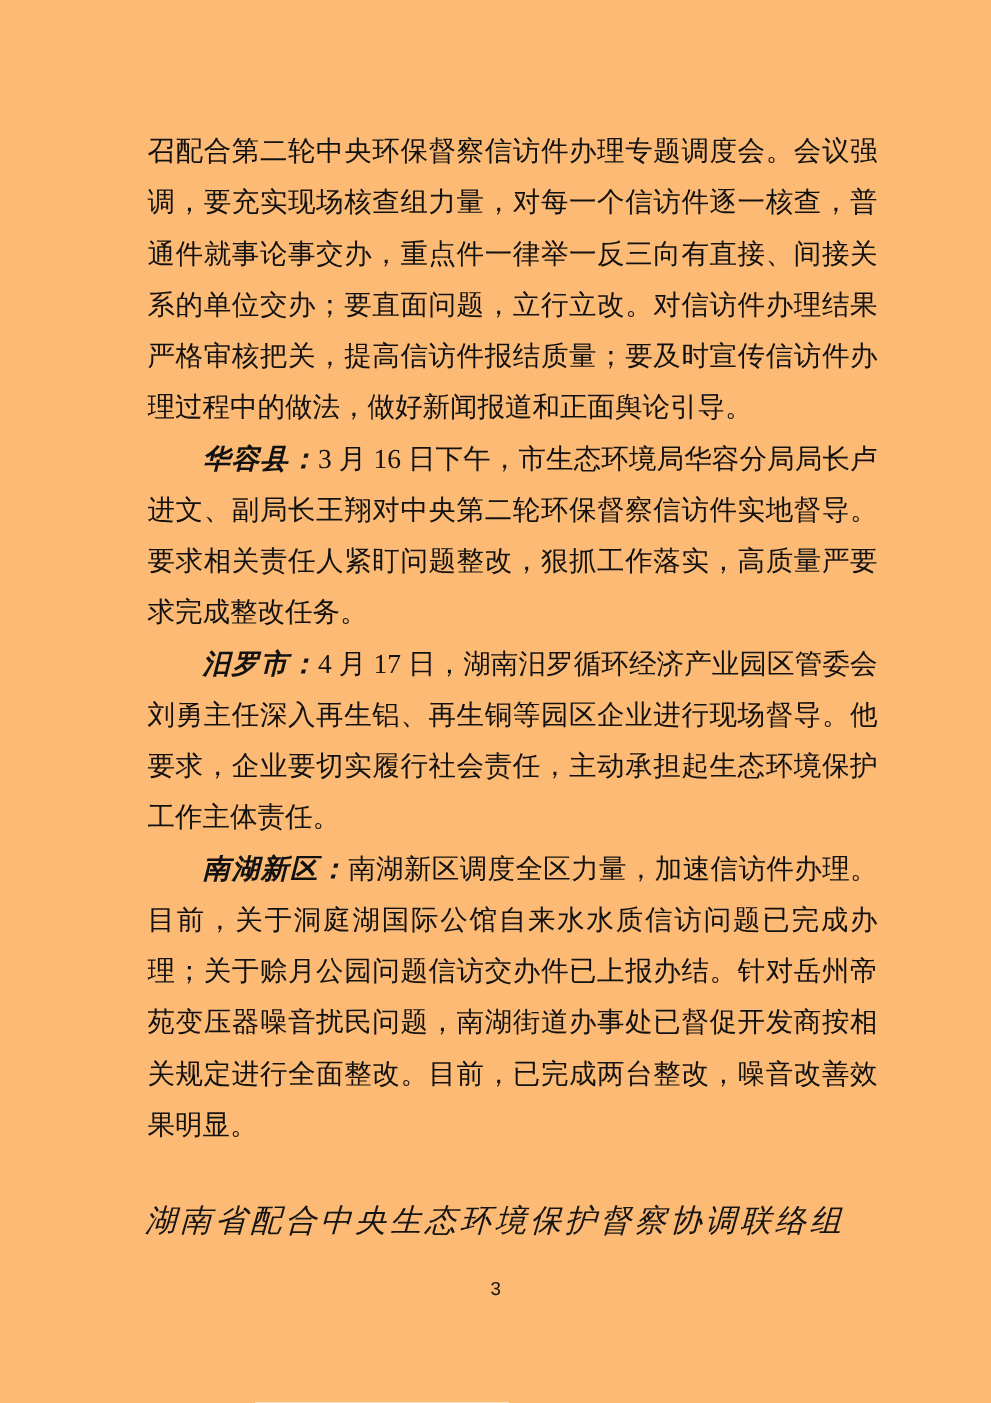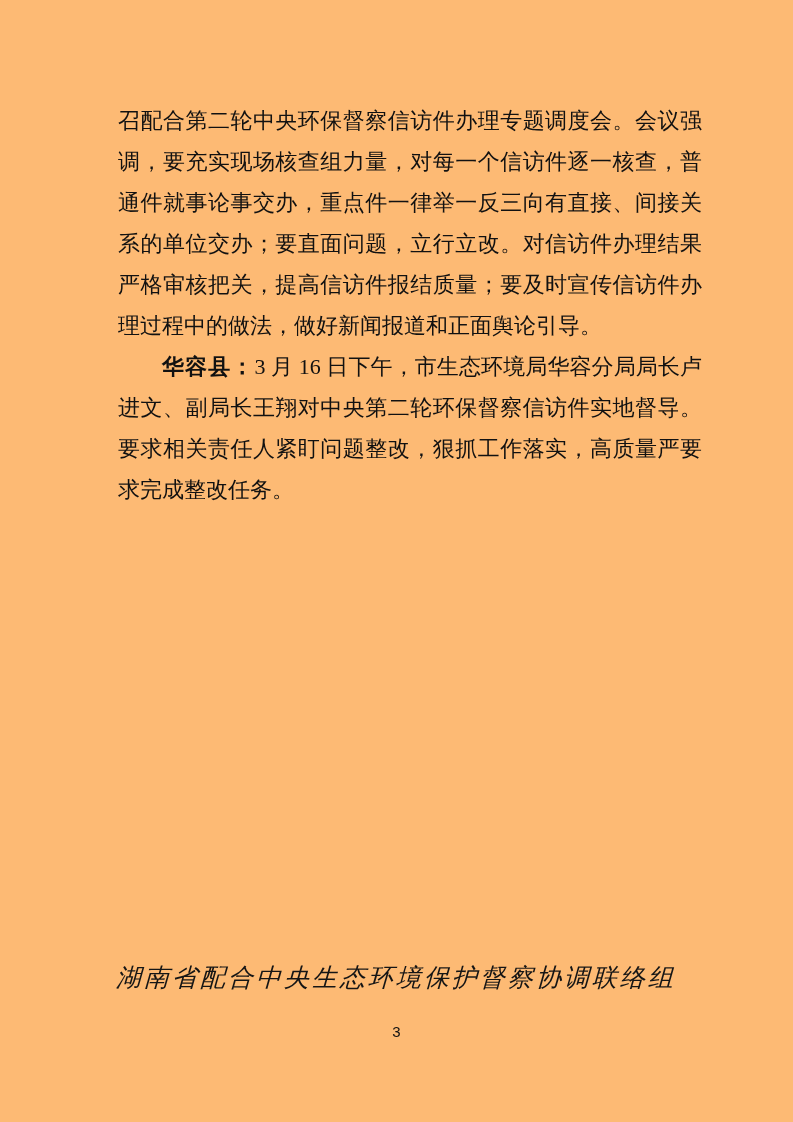--- a/index.html
+++ b/index.html
@@ -31,20 +31,21 @@
     padding: 0;
     text-indent: 44px;
   }
   .para.continuation {
     text-indent: 0;
   }
   .lead {
     font-family: "Liberation Sans", "DejaVu Sans", sans-serif;
     font-weight: 700;
     letter-spacing: 1px;
+    font-style: italic;
   }
   .signature {
     position: absolute;
     left: 106px;
     top: 956px;
     width: 580px;
     text-align: center;
     font-size: 25px;
     line-height: 44px;
     letter-spacing: 3px;
@@ -68,21 +69,23 @@
 <body>
 
 <div class="page">
 
   <div class="content">
 
     <p class="para continuation"><span class="lead"></span><span>召配合第二轮中央环保督察信访件办理专题调度会。会议强调，要充实现场核查组力量，对每一个信访件逐一核查，普通件就事论事交办，重点件一律举一反三向有直接、间接关系的单位交办；要直面问题，立行立改。对信访件办理结果严格审核把关，提高信访件报结质量；要及时宣传信访件办理过程中的做法，做好新闻报道和正面舆论引导。</span></p>
 
     <p class="para"><span class="lead">华容县：</span><span>3 月 16 日下午，市生态环境局华容分局局长卢进文、副局长王翔对中央第二轮环保督察信访件实地督导。要求相关责任人紧盯问题整改，狠抓工作落实，高质量严要求完成整改任务。</span></p>
 
+    <p class="para"><span class="lead">汨罗市：</span><span>4 月 17 日，湖南汨罗循环经济产业园区管委会刘勇主任深入再生铝、再生铜等园区企业进行现场督导。他要求，企业要切实履行社会责任，主动承担起生态环境保护工作主体责任。</span></p>
 
+    <p class="para"><span class="lead">南湖新区：</span><span>南湖新区调度全区力量，加速信访件办理。目前，关于洞庭湖国际公馆自来水水质信访问题已完成办理；关于赊月公园问题信访交办件已上报办结。针对岳州帝苑变压器噪音扰民问题，南湖街道办事处已督促开发商按相关规定进行全面整改。目前，已完成两台整改，噪音改善效果明显。</span></p>
 
   </div>
 
   <div class="signature">湖南省配合中央生态环境保护督察协调联络组</div>
 
   <div class="page-number">3</div>
 
 </div>
 
 </body></html>

